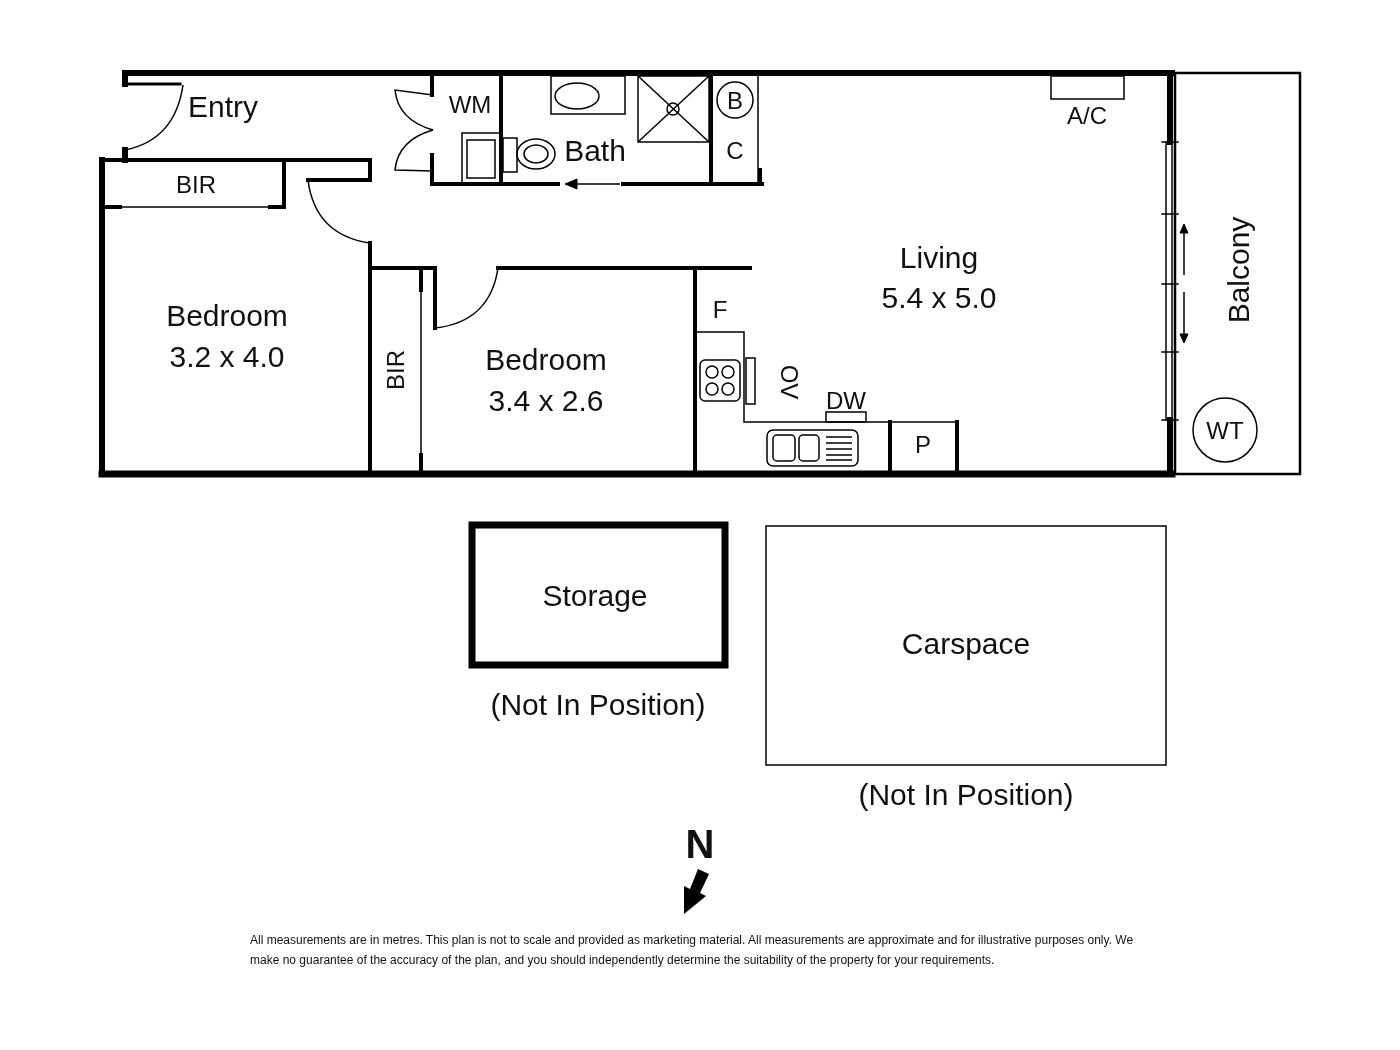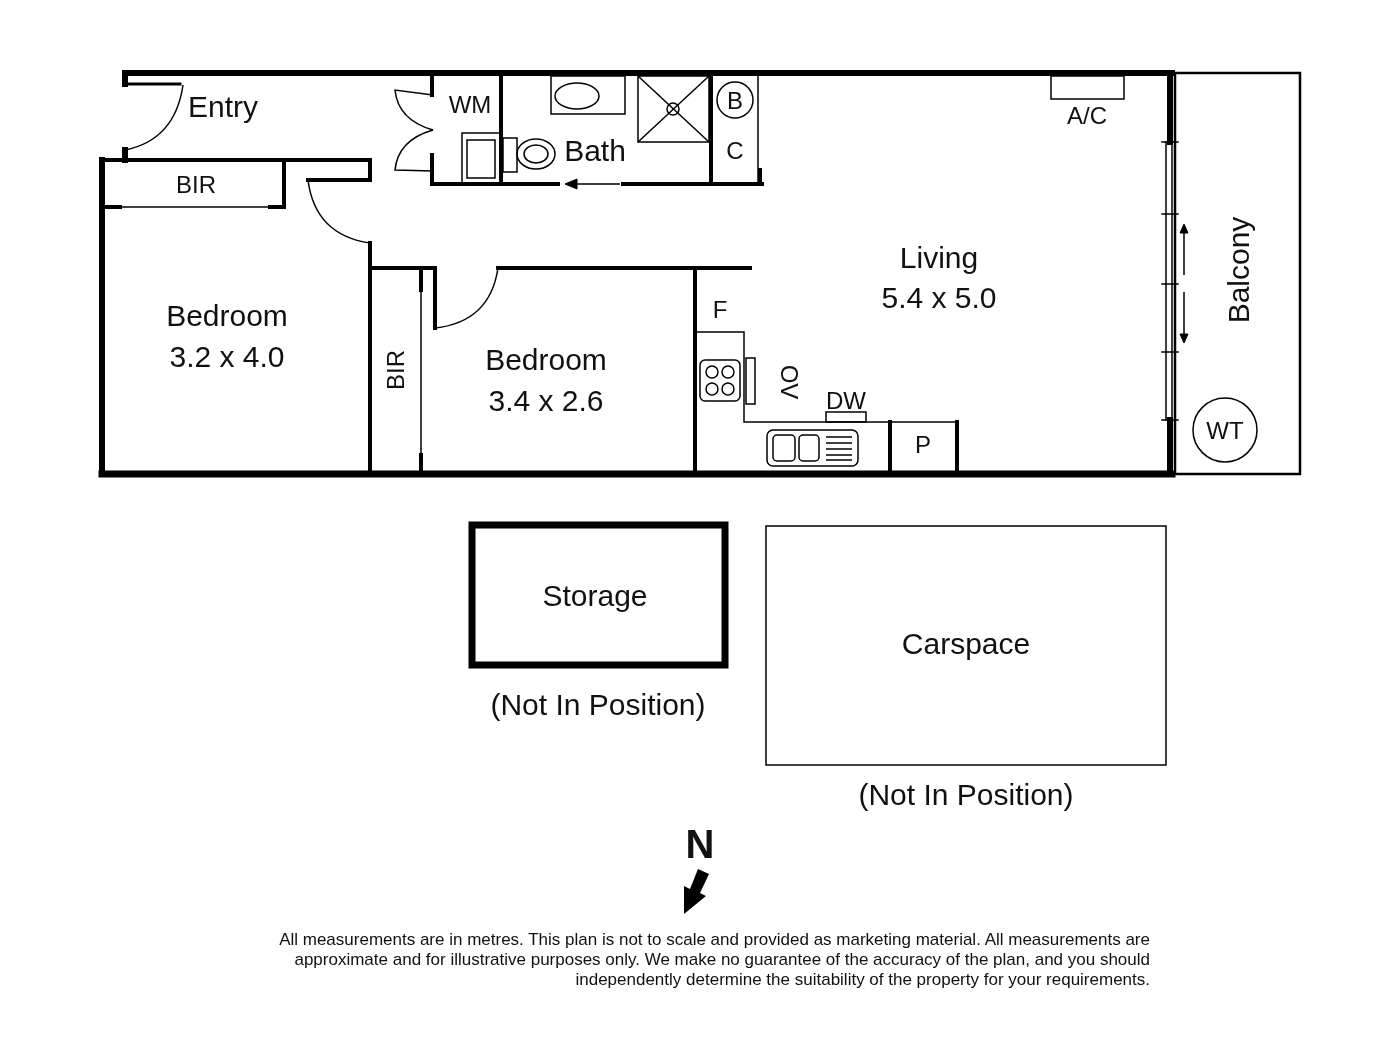--- a/index.html
+++ b/index.html
@@ -1,19 +1,19 @@
 <!DOCTYPE html>
 <html><head>
 <meta charset="utf-8">
 <style>
   html, body { margin: 0; padding: 0; background: #ffffff; }
   body { width: 1400px; height: 1050px; position: relative; overflow: hidden; font-family: "Liberation Sans", sans-serif; }
   svg#plan { position: absolute; left: 0; top: 0; }
   .lbl { font-family: "Liberation Sans", sans-serif; fill: #111111; }
-  .disclaimer { position: absolute; left: 250px; top: 930px; width: 900px; text-align: right; font-size: 17px; line-height: 20px; color: #111111; font-family: "Liberation Sans", sans-serif; }
+  .disclaimer { position: absolute; left: 250px; top: 930px; width: 900px; text-align: left; font-size: 12px; line-height: 20px; color: #111111; font-family: "Liberation Sans", sans-serif; }
 </style>
 </head>
 <body>
 
 <svg id="plan" width="1400" height="1050" viewBox="0 0 1400 1050" xmlns="http://www.w3.org/2000/svg">
   <g stroke="#000" fill="none" stroke-linecap="square">
 
     <line x1="125" y1="73" x2="1172" y2="73" stroke-width="6"></line>
 
     <line x1="125" y1="73" x2="125" y2="84" stroke-width="6"></line>

